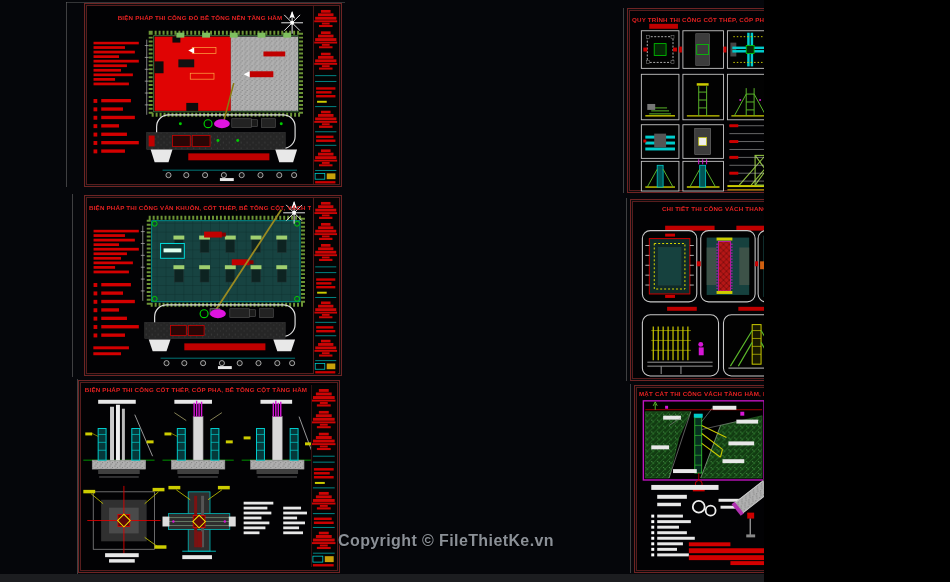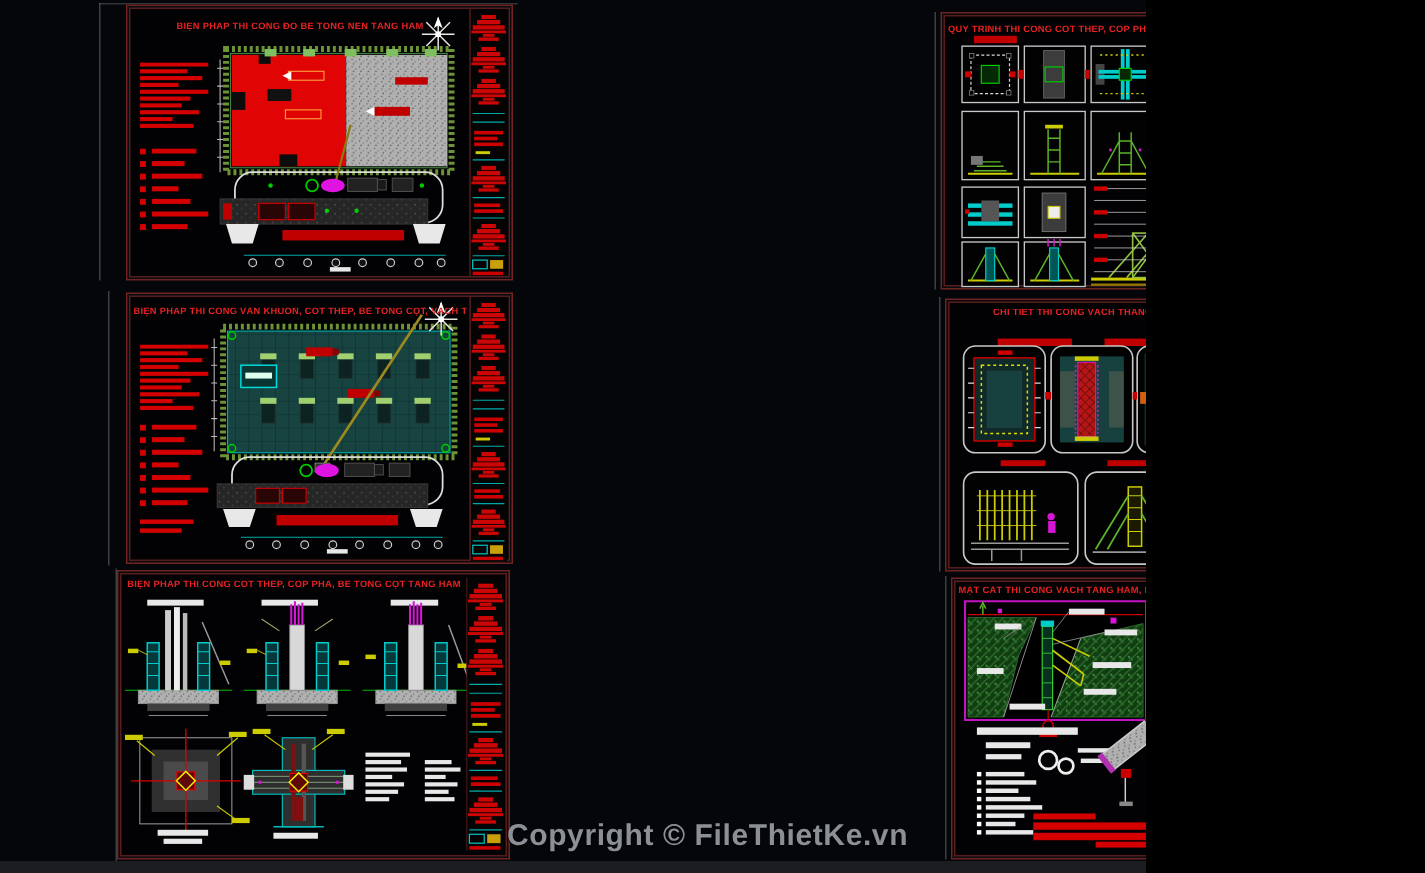--- a/index.html
+++ b/index.html
@@ -9,22 +9,22 @@
          box-shadow:inset 0 0 0 1px #0b0b0d, inset 0 0 0 2px #571d1d;box-sizing:border-box;}
   .sheet svg{position:absolute;left:0;top:0;width:100%;height:100%;}
   .sheet-title{position:absolute;left:4px;right:30px;color:#e62222;
                font-weight:bold;font-size:6.2px;line-height:1.1;text-align:center;
                letter-spacing:.2px;white-space:nowrap;overflow:hidden;z-index:3;}
   #s1 .sheet-title{top:11px;} #s2 .sheet-title{top:9px;} #s3 .sheet-title{top:6px;}
   #s4 .sheet-title{top:8px;right:40px;} #s5 .sheet-title{top:6px;right:36px;} #s6 .sheet-title{top:5px;right:36px;}
   .vline{position:absolute;width:1px;background:#6f6f6f;opacity:.55;}
   .hline{position:absolute;height:1px;background:#6f6f6f;opacity:.45;}
   .bottom-bar{position:absolute;left:0;top:574px;width:950px;height:8px;background:#1c1d20;}
-  .copyright{position:absolute;left:338px;top:546px;color:#8b9097;font-weight:bold;
-             font-size:20px;letter-spacing:.4px;text-shadow:0 1px 1px #000;}
+  .copyright{position:absolute;left:338px;top:532px;color:#8b9097;font-weight:bold;
+             font-size:16px;letter-spacing:.4px;text-shadow:0 1px 1px #000;}
   .logo{position:absolute;left:806px;top:12px;display:flex;align-items:center;gap:3px;
         transform:rotate(-1deg);z-index:5;}
   .logo-badge{display:inline-block;padding:1px 6px 2px;border-radius:5px;
         background:linear-gradient(180deg,#7dd6f9 0%,#1b86d8 55%,#0f5fa8 100%);
         color:#fff;font-weight:bold;font-style:italic;font-size:16px;
         box-shadow:0 2px 2px rgba(0,0,0,.7), inset 0 1px 0 rgba(255,255,255,.7);}
   .logo-text{color:#1f9ae8;font-weight:bold;font-style:italic;font-size:16px;
         text-shadow:1px 0 #fff,-1px 0 #fff,0 1px #fff,0 -1px #fff,1px 1px #fff,
         -1px -1px #fff,1px -1px #fff,-1px 1px #fff,0 3px 4px rgba(0,0,0,.8);}
 </style>

